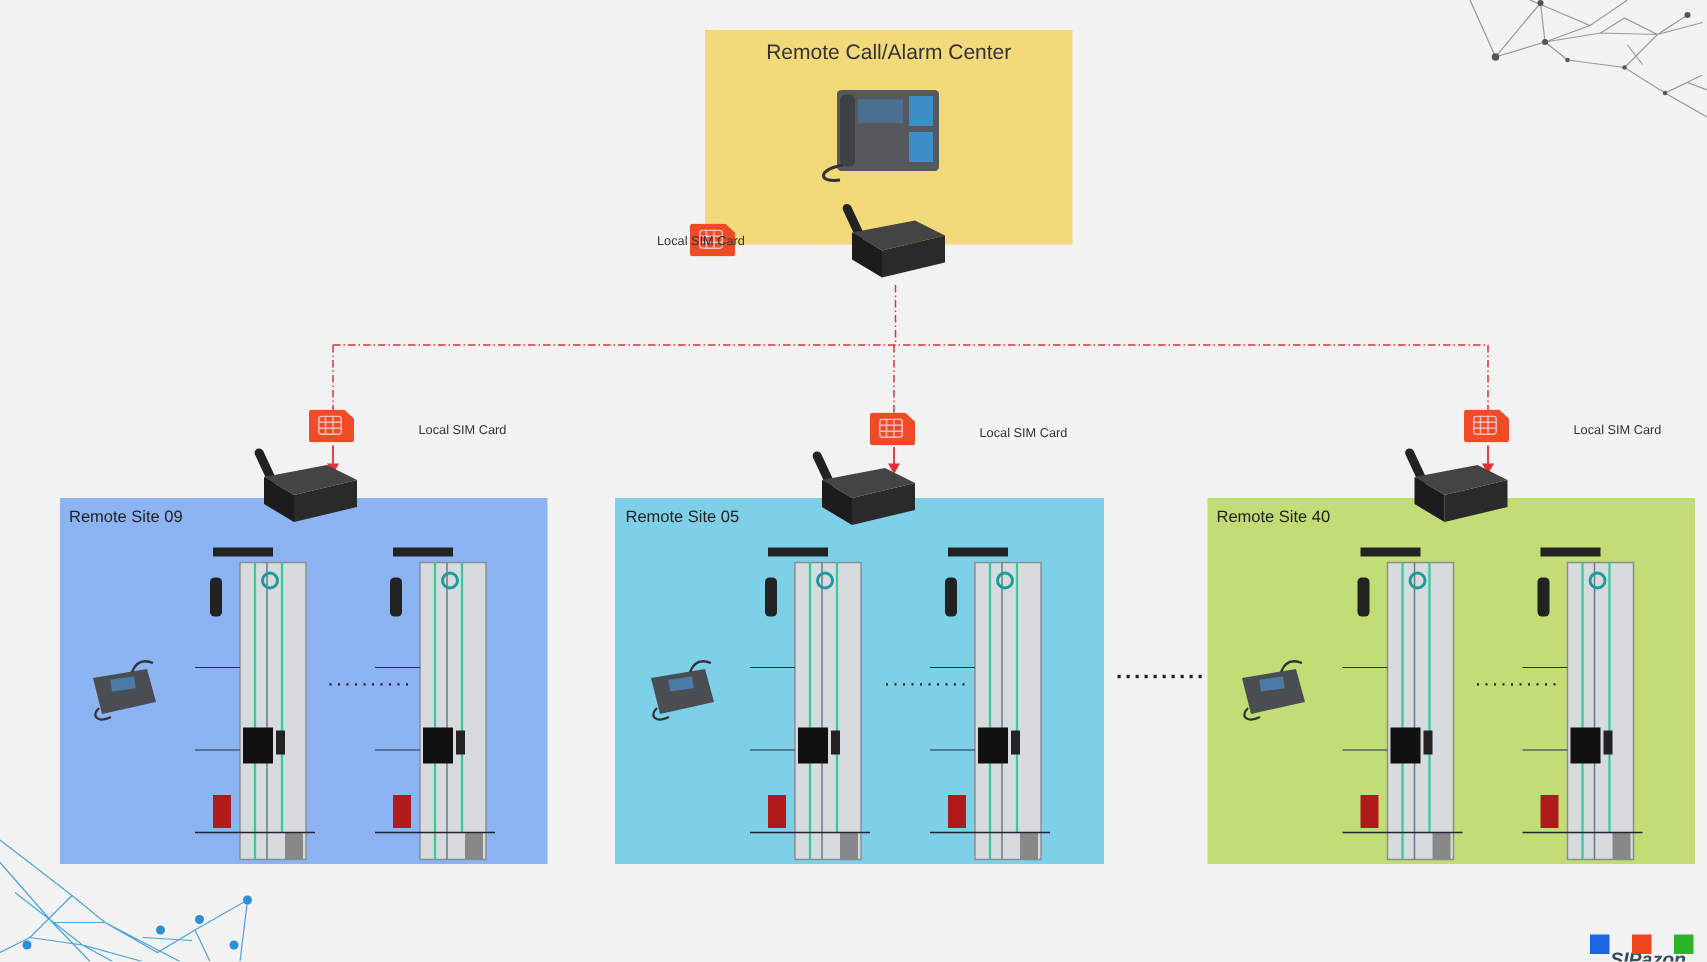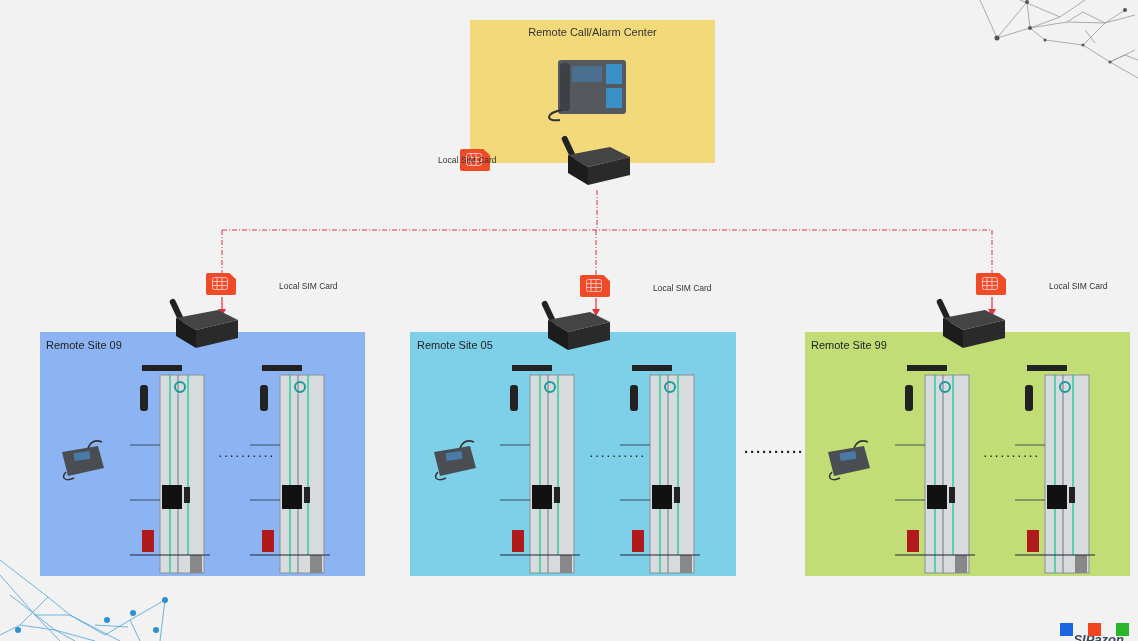--- a/index.html
+++ b/index.html
@@ -1,19 +1,19 @@
 <!DOCTYPE html>
 <html><head>
 <meta charset="utf-8">
 <style>
   html,body{margin:0;padding:0;}
   body{width:1138px;height:641px;background:#f2f2f2;position:relative;overflow:hidden;font-family:"Liberation Sans",sans-serif;}
   .abs{position:absolute;}
   .center-box{left:470px;top:20px;width:245px;height:143px;background:#f2d97a;}
-  .center-title{left:470px;top:26px;width:245px;text-align:center;font-size:11px;color:#333;}
+  .center-title{left:470px;top:26px;width:245px;text-align:center;font-size:14px;color:#333;}
   .site{top:332px;height:244px;}
   .site1{left:40px;width:325px;background:#8db4f2;}
   .site2{left:410px;width:326px;background:#7dd0e8;}
   .site3{left:805px;width:325px;background:#c2dc76;}
   .site-title{font-size:11px;color:#222;}
   .sim-label{font-size:8.5px;color:#333;padding-left:39px;}
   .sim{width:30px;height:22px;background:#ef4b26;border-radius:2px;clip-path:polygon(0 0,78% 0,100% 28%,100% 100%,0 100%);}
   .sim svg{position:absolute;left:6px;top:4px;}
   .dots{font-size:14px;letter-spacing:1px;color:#222;line-height:6px;}
   .logo-text{right:14px;top:632px;font-size:13px;font-weight:bold;font-style:italic;color:#3a4a5c;}
@@ -143,21 +143,21 @@
       </svg>
     </div>
 </div>
 <div class="abs sim-label" style="left:1010px;top:281px">Local SIM Card</div>
 
 <div class="abs site site1"></div>
 <div class="abs site site2"></div>
 <div class="abs site site3"></div>
 <div class="abs site-title" style="left:46px;top:339px">Remote Site  09</div>
 <div class="abs site-title" style="left:417px;top:339px">Remote Site  05</div>
-<div class="abs site-title" style="left:811px;top:339px">Remote Site  99</div>
+<div class="abs site-title" style="left:811px;top:339px">Remote Site  40</div>
 
 <svg class="abs" style="left:168px;top:296px" width="72" height="56">
     <rect x="6" y="2" width="6" height="26" rx="3" fill="#222" transform="rotate(-25 9 15)"></rect>
     <polygon points="8,22 50,14 70,24 28,34" fill="#444"></polygon>
     <polygon points="8,22 28,34 28,52 8,40" fill="#1c1c1c"></polygon>
     <polygon points="28,34 70,24 70,42 28,52" fill="#2a2a2a"></polygon>
   </svg>
 <svg class="abs" style="left:540px;top:298px" width="72" height="56">
     <rect x="6" y="2" width="6" height="26" rx="3" fill="#222" transform="rotate(-25 9 15)"></rect>
     <polygon points="8,22 50,14 70,24 28,34" fill="#444"></polygon>

